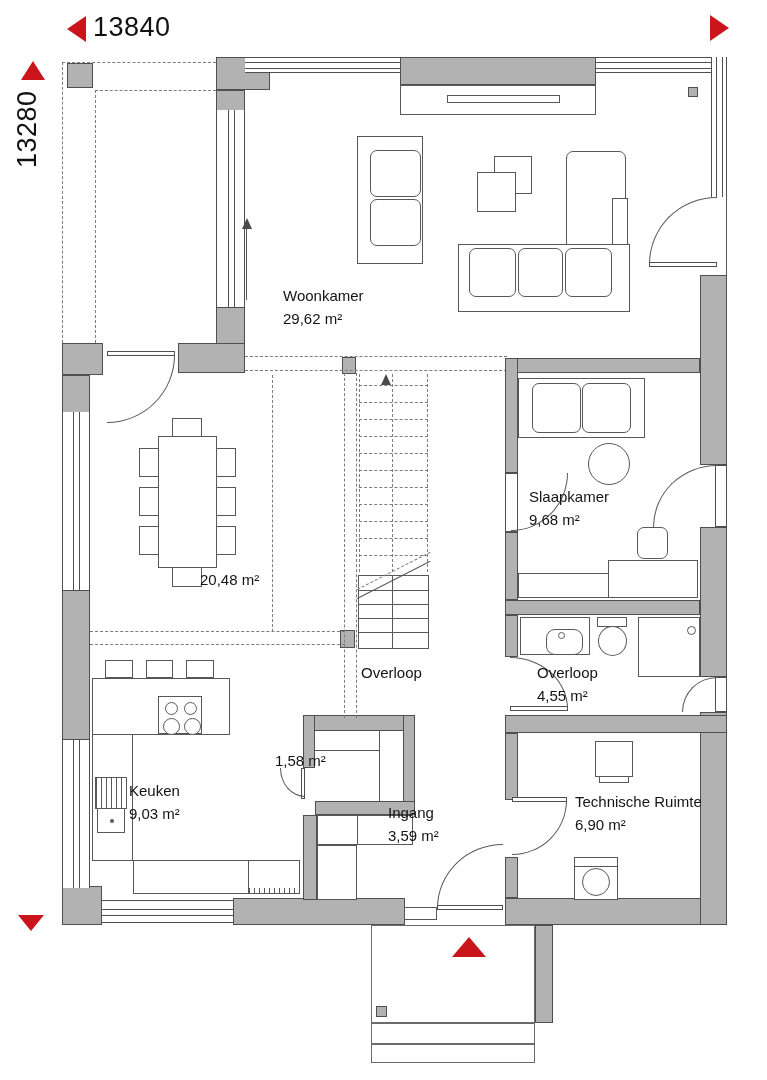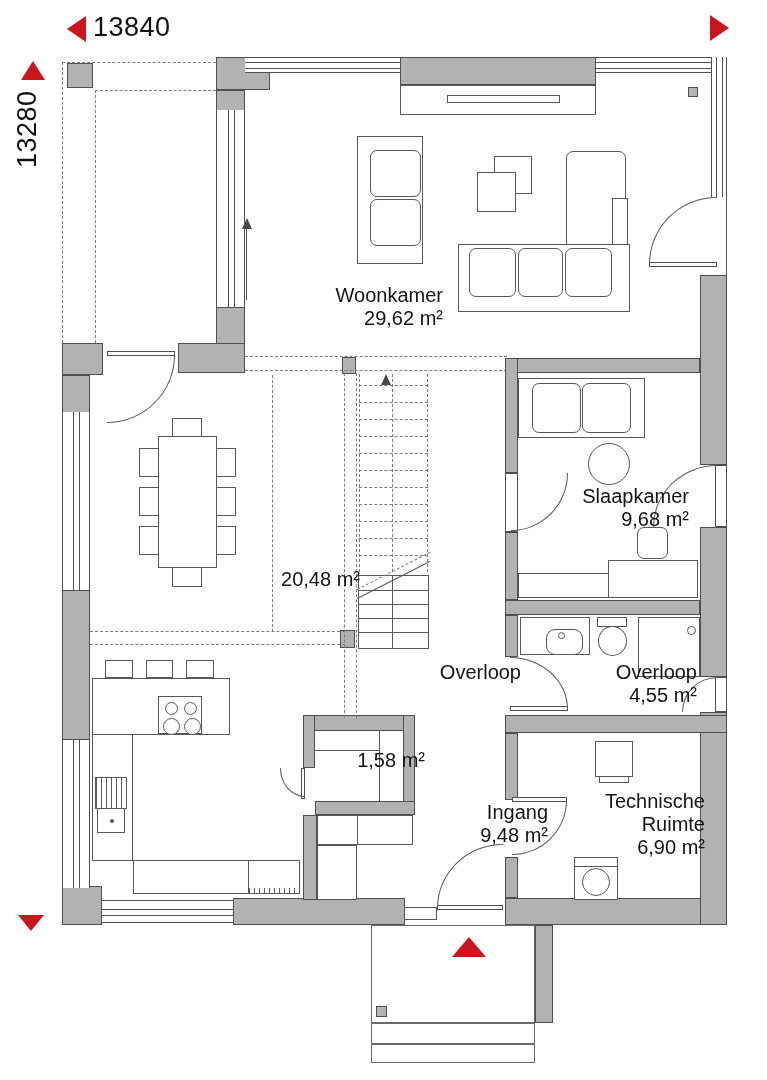--- a/index.html
+++ b/index.html
@@ -34,21 +34,21 @@
   .hatch{background-image:repeating-linear-gradient(90deg,#5a5a5a 0 1px,transparent 1px 5px);}
   
   .tri{position:absolute;width:0;height:0;}
   .tri.l{border-top:13px solid transparent;border-bottom:13px solid transparent;border-right:19px solid #c9151b;}
   .tri.r{border-top:13px solid transparent;border-bottom:13px solid transparent;border-left:19px solid #c9151b;}
   .tri.u{border-left:12px solid transparent;border-right:12px solid transparent;border-bottom:19px solid #c9151b;}
   .tri.d{border-left:13px solid transparent;border-right:13px solid transparent;border-top:16px solid #c9151b;}
   .tri.entr{border-left:17px solid transparent;border-right:17px solid transparent;border-bottom:20px solid #c9151b;}
   .smalltri{position:absolute;width:0;height:0;border-left:5px solid transparent;border-right:5px solid transparent;border-bottom:11px solid #4a4a4a;}
   
-  .lbl{position:absolute;text-align:right;color:#141414;font-size:20px;line-height:23px;}
+  .lbl{position:absolute;text-align:left;color:#141414;font-size:15px;line-height:23px;}
   .lbl span{display:block;}
   .dim{position:absolute;color:#111;font-size:27px;letter-spacing:0.5px;}
   .dimv{position:absolute;left:12px;top:168px;transform:rotate(-90deg);transform-origin:0 0;
         color:#111;font-size:27px;letter-spacing:0.5px;}
 </style>
 </head>
 <body>
 
 <div class="plan">
 
@@ -259,22 +259,26 @@
   <div class="lbl" style="left:361px;top:661px;width:160px;">
     <span>Overloop</span>
   </div>
   <div class="lbl" style="left:537px;top:661px;width:160px;">
     <span>Overloop</span>
     <span>4,55 m²</span>
   </div>
   <div class="lbl" style="left:275px;top:749px;width:150px;z-index:5;">
     <span>1,58 m²</span>
   </div>
+  <div class="lbl" style="left:129px;top:779px;width:160px;">
+    <span>Keuken</span>
+    <span>9,03 m²</span>
+  </div>
   <div class="lbl" style="left:388px;top:801px;width:160px;">
     <span>Ingang</span>
-    <span>9,48 m²</span>
+    <span>3,59 m²</span>
   </div>
   <div class="lbl" style="left:575px;top:790px;width:130px;">
     <span>Technische Ruimte</span>
     <span>6,90 m²</span>
   </div>
 
 </div>
 
 </body></html>

